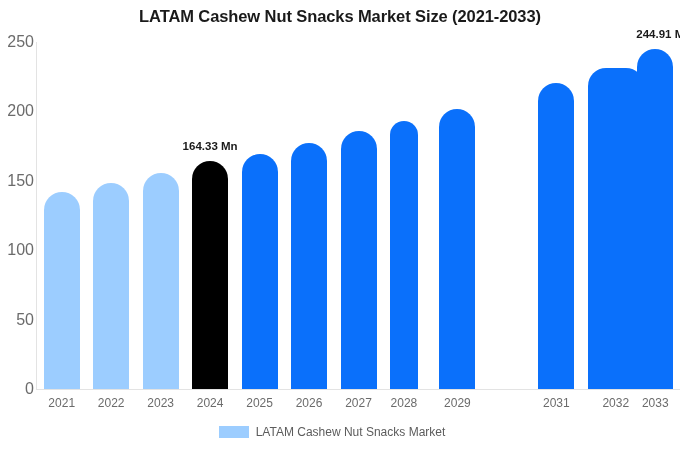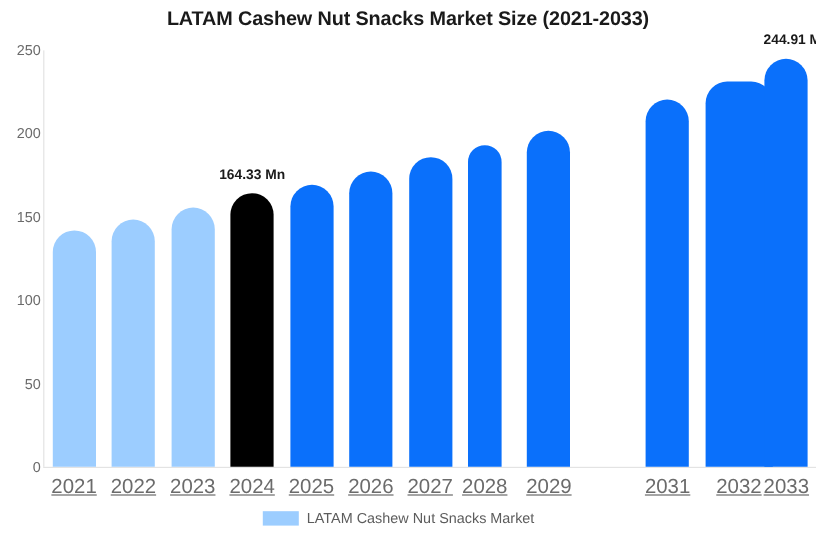--- a/index.html
+++ b/index.html
@@ -53,21 +53,21 @@
     height: 1px;
     background: #e3e3e3;
   }
 
   
   .y-tick {
     position: absolute;
     right: 0;
     width: 32px;
     text-align: right;
-    font-size: 12px;
+    font-size: 16px;
     color: #6b6b6b;
     transform: translateY(-50%);
     font-family: "Liberation Sans", sans-serif;
     white-space: nowrap;
   }
   #y-ticks {
     position: absolute;
     left: 0;
     top: 0;
     width: 34px;
@@ -114,25 +114,24 @@
     left: auto;
     right: -18px;
     transform: none;
   }
 
   .x-tick {
     position: absolute;
     top: 396px;
     left: 50%;
     transform: translateX(-50%);
-    font-size: 17px;
+    font-size: 12px;
     color: #6b6b6b;
     white-space: nowrap;
     font-family: "Liberation Sans", sans-serif;
-    text-decoration: underline;
   }
 
   
   #legend {
     position: absolute;
     left: 0;
     top: 425px;
     width: 664px;
     display: flex;
     align-items: center;

